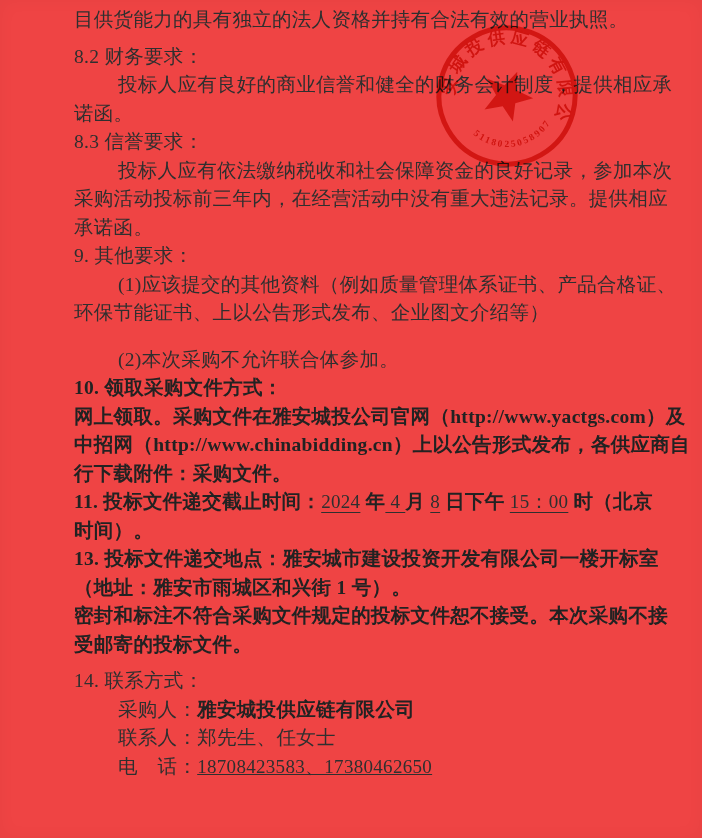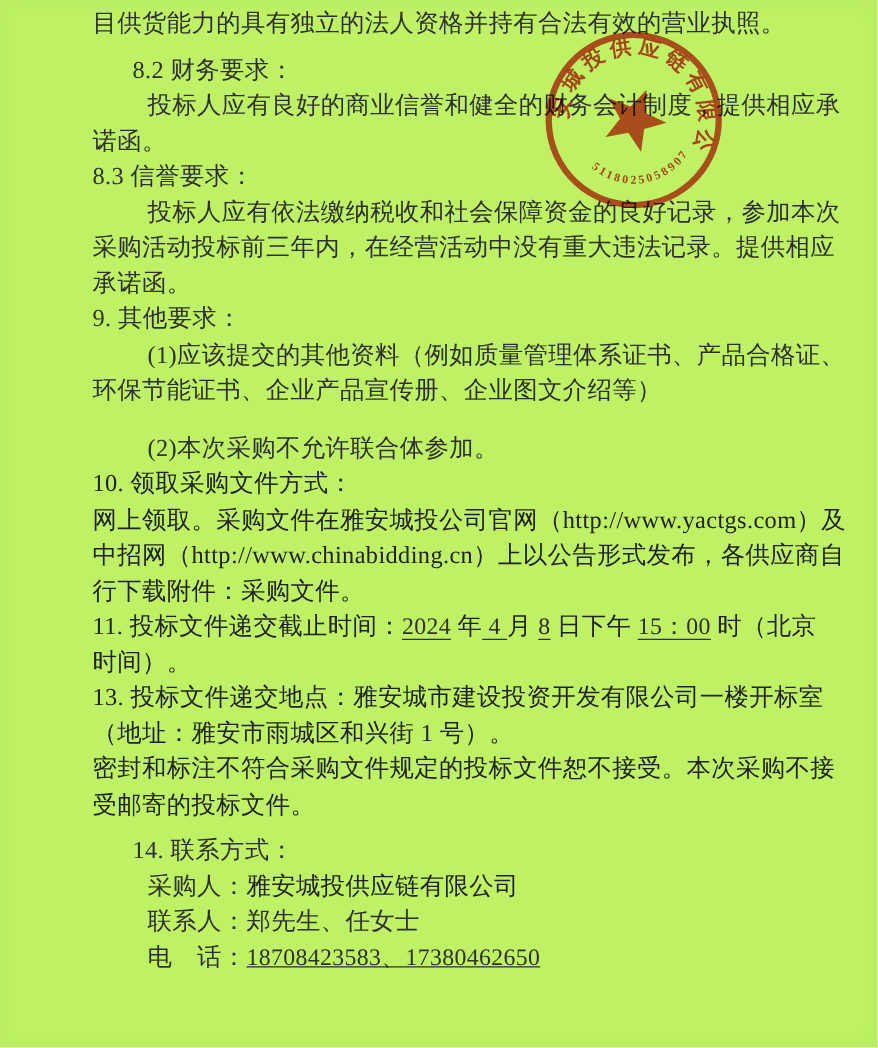--- a/index.html
+++ b/index.html
@@ -4,42 +4,42 @@
 <style>
   html,body{margin:0;padding:0;}
   body{
     font-family:"Liberation Serif","DejaVu Serif",serif;
     background:#e9e9e9;
   }
   .page{
     position:relative;
     width:702px;height:838px;
     margin:0 auto;
-    background:#bef264;
+    background:#ef4444;
     overflow:hidden;
     box-shadow:inset 0 0 18px rgba(0,0,0,0.04);
   }
   .doc-body{
     position:absolute;
     left:74px;top:6px;right:42px;
     color:#2e2e2e;
   }
   .line{
     min-height:28.5px;
     line-height:28.5px;
     font-size:19.5px;
     letter-spacing:0.3px;
     white-space:nowrap;
   }
   .line.indent{ padding-left:44px; }
   .line.gap-sm{ margin-top:18px; }
   .line.gap-md{ margin-top:6px; }
-  .line.gap-lg{ margin-top:8px;margin-left:32px; }
+  .line.gap-lg{ margin-top:8px; }
   .seg{ color:#2f2f2f; }
-  .seg.bold{ font-weight:400; color:#222; }
+  .seg.bold{ font-weight:700; color:#222; }
   .seg.underline{
     text-decoration:underline;
     text-underline-offset:4px;
     text-decoration-thickness:1.2px;
   }
   .seg.num{
     font-family:"Liberation Serif","DejaVu Serif",serif;
     font-size:19px;
     text-decoration:underline;
   }
@@ -64,21 +64,21 @@
   <div class="line"><span class="seg">目供货能力的具有独立的法人资格并持有合法有效的营业执照。</span></div>
       <div class="line gap-lg"><span class="seg">8.2 财务要求：</span></div>
       <div class="line indent"><span class="seg">投标人应有良好的商业信誉和健全的财务会计制度，提供相应承</span></div>
       <div class="line"><span class="seg">诺函。</span></div>
       <div class="line"><span class="seg">8.3 信誉要求：</span></div>
       <div class="line indent"><span class="seg">投标人应有依法缴纳税收和社会保障资金的良好记录，参加本次</span></div>
       <div class="line"><span class="seg">采购活动投标前三年内，在经营活动中没有重大违法记录。提供相应</span></div>
       <div class="line"><span class="seg">承诺函。</span></div>
       <div class="line"><span class="seg">9. 其他要求：</span></div>
       <div class="line indent"><span class="seg">(1)应该提交的其他资料（例如质量管理体系证书、产品合格证、</span></div>
-      <div class="line"><span class="seg">环保节能证书、企业产品宣传册、企业图文介绍等）</span></div>
+      <div class="line"><span class="seg">环保节能证书、上以公告形式发布、企业图文介绍等）</span></div>
       <div class="line indent gap-sm"><span class="seg">(2)本次采购不允许联合体参加。</span></div>
       <div class="line"><span class="seg bold">10. 领取采购文件方式：</span></div>
       <div class="line"><span class="seg bold">网上领取。采购文件在雅安城投公司官网（http://www.yactgs.com）及</span></div>
       <div class="line"><span class="seg bold">中招网（http://www.chinabidding.cn）上以公告形式发布，各供应商自</span></div>
       <div class="line"><span class="seg bold">行下载附件：采购文件。</span></div>
       <div class="line"><span class="seg bold">11. 投标文件递交截止时间：</span><span class="seg underline num">2024</span><span class="seg bold"> 年</span><span class="seg underline num"> 4 </span><span class="seg bold">月 </span><span class="seg underline num">8</span><span class="seg bold"> 日下午 </span><span class="seg underline num">15：00</span><span class="seg bold"> 时（北京</span></div>
       <div class="line"><span class="seg bold">时间）。</span></div>
       <div class="line"><span class="seg bold">13. 投标文件递交地点：雅安城市建设投资开发有限公司一楼开标室</span></div>
       <div class="line"><span class="seg bold">（地址：雅安市雨城区和兴街 1 号）。</span></div>
       <div class="line"><span class="seg bold">密封和标注不符合采购文件规定的投标文件恕不接受。本次采购不接</span></div>

